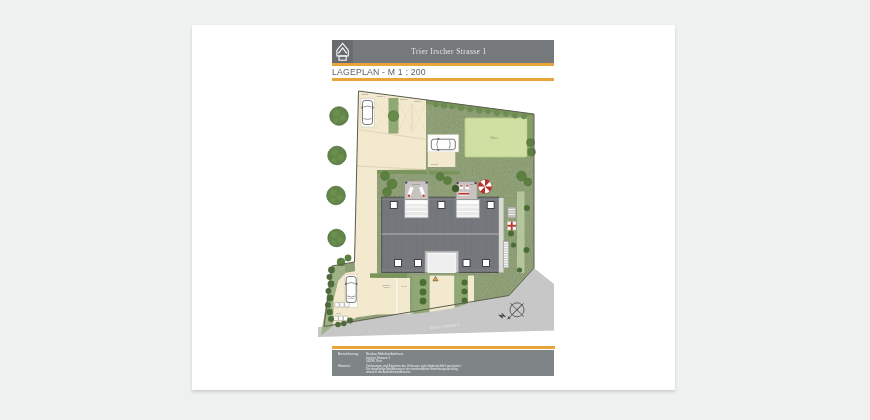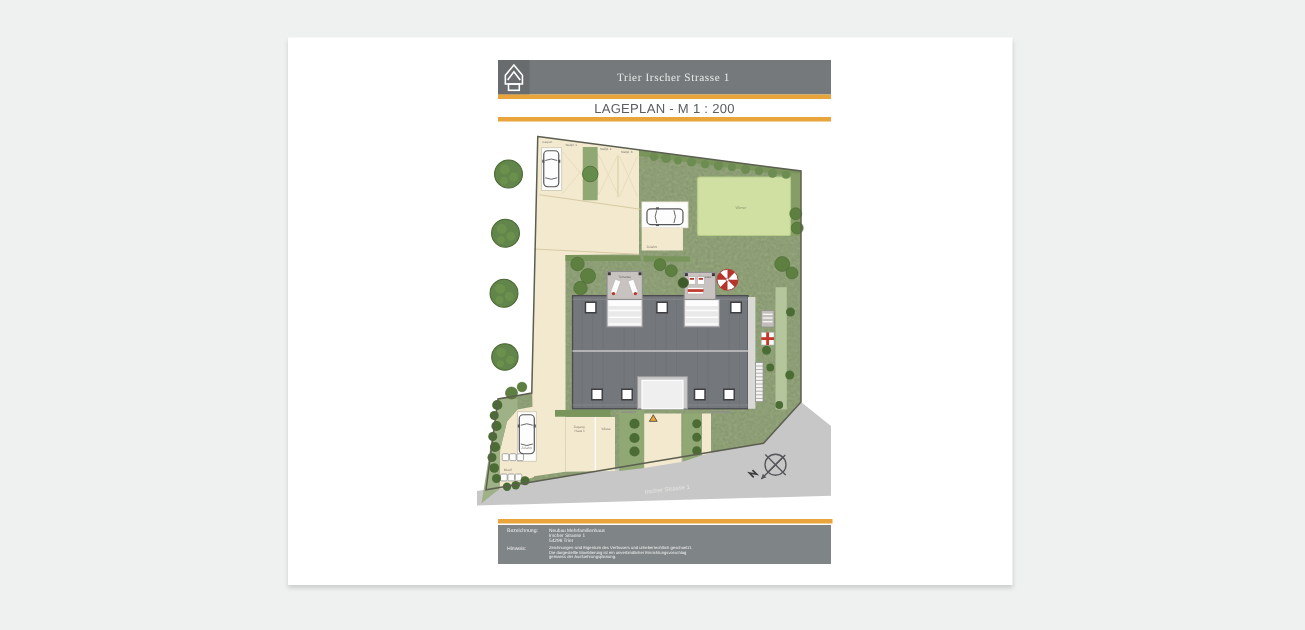--- a/index.html
+++ b/index.html
@@ -18,21 +18,21 @@
 <svg class="abs" style="left:332px;top:39.5px;" width="21" height="23" viewBox="0 0 21 23">
   <path d="M10.6 3.4 L16.3 10.2 L16.3 16 L4.9 16 L4.9 10.2 Z" fill="none" stroke="#fff" stroke-width="1.05" stroke-linejoin="miter"></path>
   <path d="M6.4 13.4 L10.6 7.9 L14.8 13.4" fill="none" stroke="#fff" stroke-width="1.05"></path>
   <rect x="7" y="16" width="7.2" height="4.2" fill="none" stroke="#fff" stroke-width="1.05"></rect>
 </svg>
 
 <div class="abs" style="left:353px;top:39.5px;width:192px;height:23px;line-height:23px;text-align:center;color:#e9eaea;font-family:'Liberation Serif',serif;font-size:7.5px;letter-spacing:0.4px;">Trier Irscher Strasse 1</div>
 
 <div class="abs" style="left:332px;top:62.5px;width:222px;height:3px;background:#e9a43b;"></div>
 
-<div class="abs" style="left:332px;top:65.5px;width:222px;height:12px;line-height:12px;text-align:center;color:#5a5e60;font-size:8.7px;letter-spacing:0.2px;">LAGEPLAN - M 1 : 200</div>
+<div class="abs" style="left:332px;top:65.5px;width:222px;height:12px;line-height:12px;color:#5a5e60;font-size:8.7px;letter-spacing:0.2px;">LAGEPLAN - M 1 : 200</div>
 
 <div class="abs" style="left:332px;top:77.5px;width:222px;height:3px;background:#e9a43b;"></div>
 
 <svg class="abs" style="left:318px;top:85px;" width="240" height="260" viewBox="0 0 240 260">
   <defs>
     <filter id="mottle" x="-5%" y="-5%" width="110%" height="110%">
       <feTurbulence type="fractalNoise" baseFrequency="0.5" numOctaves="2" seed="7" result="n"></feTurbulence>
       <feColorMatrix in="n" type="matrix" values="0 0 0 0 0  0 0 0 0 0  0 0 0 0 0  0.6 0.6 0 0 0" result="a"></feColorMatrix>
       <feComposite operator="in" in="a" in2="SourceGraphic"></feComposite>
     </filter>

